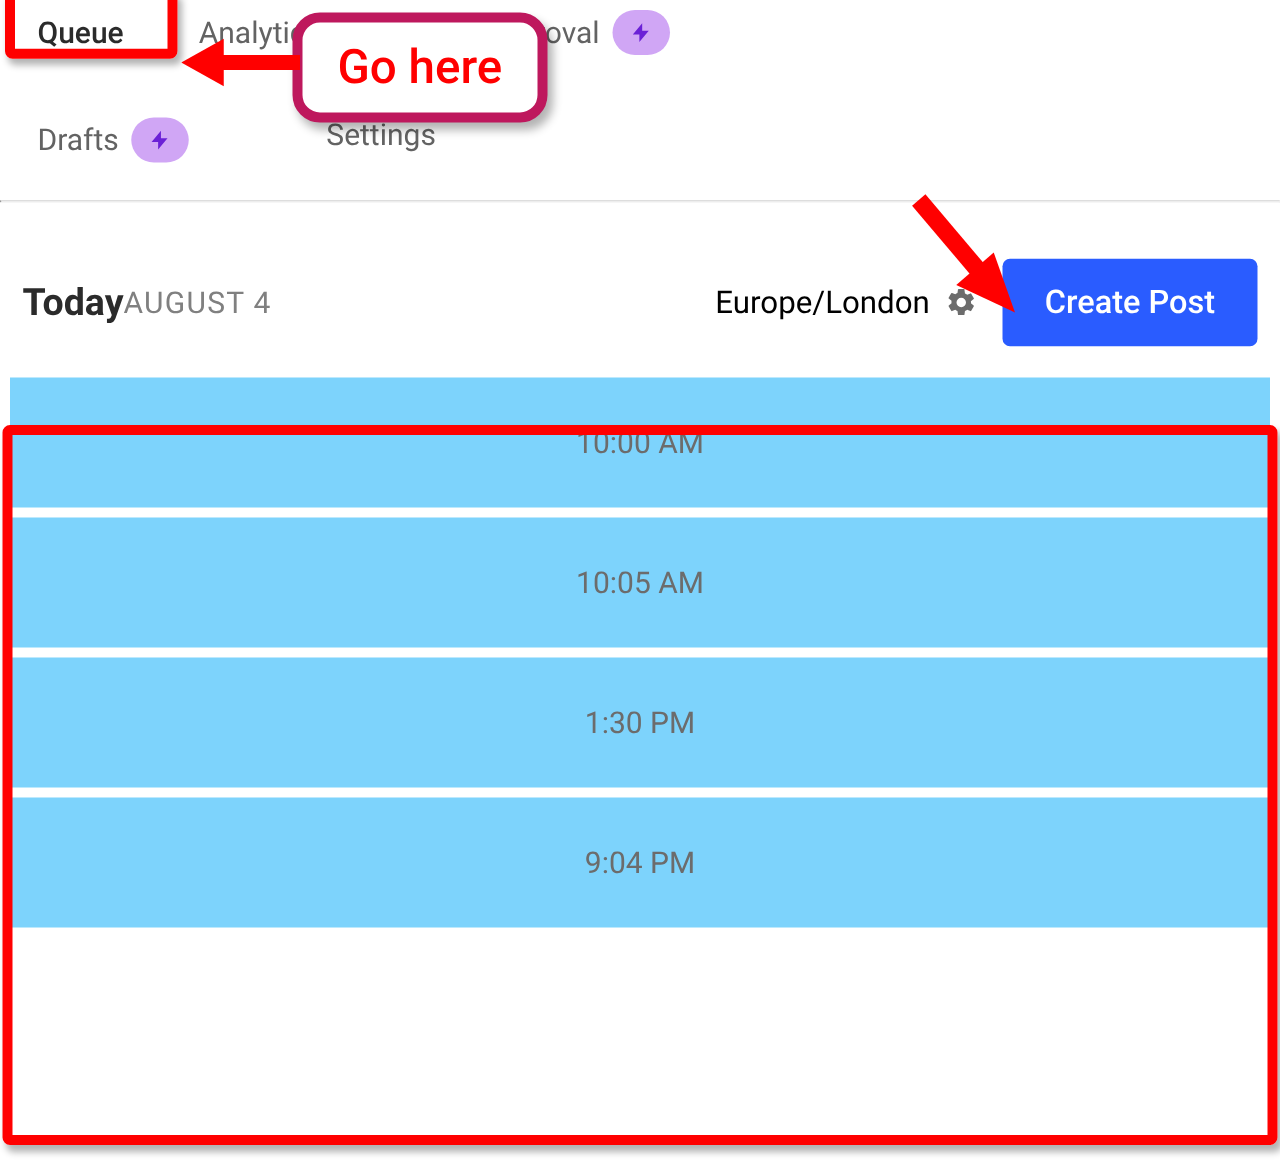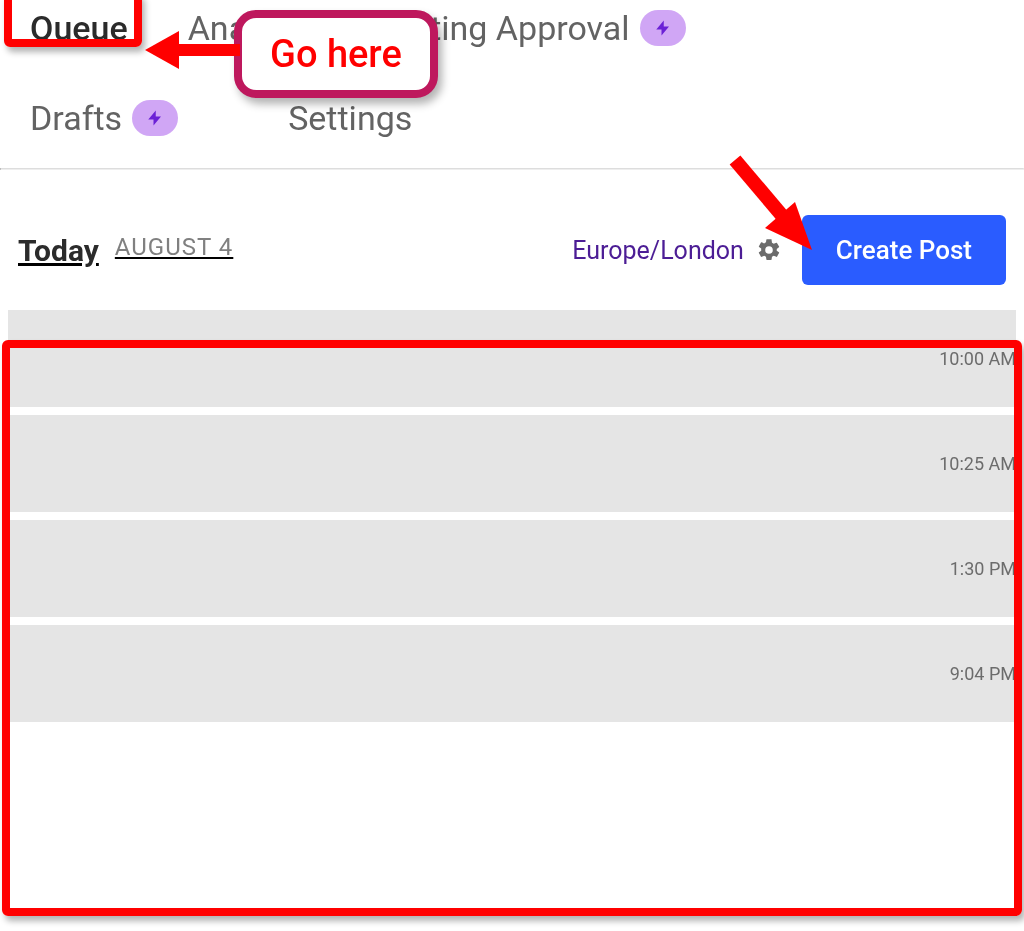--- a/index.html
+++ b/index.html
@@ -15,21 +15,21 @@
       position: relative;
       overflow: hidden;
     }
     .tabs-row {
       display: flex;
       gap: 60px;
       padding: 8px 30px 0 30px;
       align-items: center;
     }
     .tab {
-      font-size: 34px;
+      font-size: 24px;
       color: #636363;
       font-weight: 400;
       display: flex;
       align-items: center;
       gap: 10px;
       background: transparent;
       border: none;
       cursor: pointer;
     }
     .tab.active {
@@ -56,66 +56,64 @@
       margin: 0;
     }
     .header-row {
       display: flex;
       align-items: center;
       justify-content: space-between;
       padding: 45px 18px 25px 18px;
     }
     .date-group {
       display: flex;
-      align-items: flex-start;
-      gap: 16px;
-      text-decoration: underline;
+      align-items: center;
     }
     .today-label {
       font-size: 30px;
       font-weight: 700;
       color: #2b2b2b;
     }
     .date-label {
       font-size: 24px;
       color: #808080;
       letter-spacing: 1px;
     }
     .tz-group {
       display: flex;
       align-items: center;
       gap: 12px;
       margin-left: auto;
       margin-right: 20px;
     }
     .tz-label {
       font-size: 25px;
-      color: #4c1d95;
+      color: #000000;
     }
     .create-btn {
       background: #2a5cff;
       color: #fff;
       font-size: 26px;
       font-weight: 500;
       border: none;
       padding: 20px 34px;
       border-radius: 6px;
       cursor: pointer;
     }
     .slots {
       display: flex;
       flex-direction: column;
       gap: 8px;
       padding: 0 8px;
     }
     .slot {
-      background: #e5e5e5;
-      text-align: right;
+      background: #7dd3fc;
+      text-align: center;
       padding: 38px 0;
-      font-size: 18px;
+      font-size: 24px;
       color: #6c6c6c;
       border: none;
       cursor: pointer;
       width: 100%;
     }
     
     .anno {
       position: absolute;
       pointer-events: none;
     }
@@ -185,21 +183,21 @@
     <span class="tz-label">Europe/London</span>
     <svg width="26" height="26" viewBox="0 0 24 24" fill="#6c6c6c">
         <path d="M19.14 12.94a7.49 7.49 0 0 0 .05-.94 7.49 7.49 0 0 0-.05-.94l2.03-1.58a.5.5 0 0 0 .12-.64l-1.92-3.32a.5.5 0 0 0-.61-.22l-2.39.96a7.03 7.03 0 0 0-1.62-.94l-.36-2.54A.5.5 0 0 0 13.9 2h-3.84a.5.5 0 0 0-.49.42l-.36 2.54c-.58.24-1.12.55-1.62.94l-2.39-.96a.5.5 0 0 0-.61.22L2.67 8.48a.5.5 0 0 0 .12.64l2.03 1.58c-.03.31-.05.63-.05.94s.02.63.05.94L2.79 14.16a.5.5 0 0 0-.12.64l1.92 3.32c.14.24.43.34.61.22l2.39-.96c.5.39 1.04.7 1.62.94l.36 2.54c.04.24.25.42.49.42h3.84c.24 0 .45-.18.49-.42l.36-2.54c.58-.24 1.12-.55 1.62-.94l2.39.96c.24.1.47 0 .61-.22l1.92-3.32a.5.5 0 0 0-.12-.64l-2.03-1.58zM12 15.5A3.5 3.5 0 1 1 12 8.5a3.5 3.5 0 0 1 0 7z"></path>
       </svg>
   </div>
   <button class="create-btn">Create Post</button>
 </div>
 
 <div class="slots">
   <button class="slot">10:00 AM</button>
-  <button class="slot">10:25 AM</button>
+  <button class="slot">10:05 AM</button>
   <button class="slot">1:30 PM</button>
   <button class="slot">9:04 PM</button>
 </div>
 
 <div class="anno box-red" style="left:4px; top:-8px; width:138px; height:55px;"></div>
 <div class="callout" style="left:234px; top:10px;">Go here</div>
 <svg class="arrow-left" style="left:145px; top:25px;" width="95" height="50" viewBox="0 0 95 50">
   <line x1="95" y1="25" x2="28" y2="25" stroke="#ff0000" stroke-width="12"></line>
   <polygon points="0,25 34,6 34,44" fill="#ff0000"></polygon>
 </svg>

